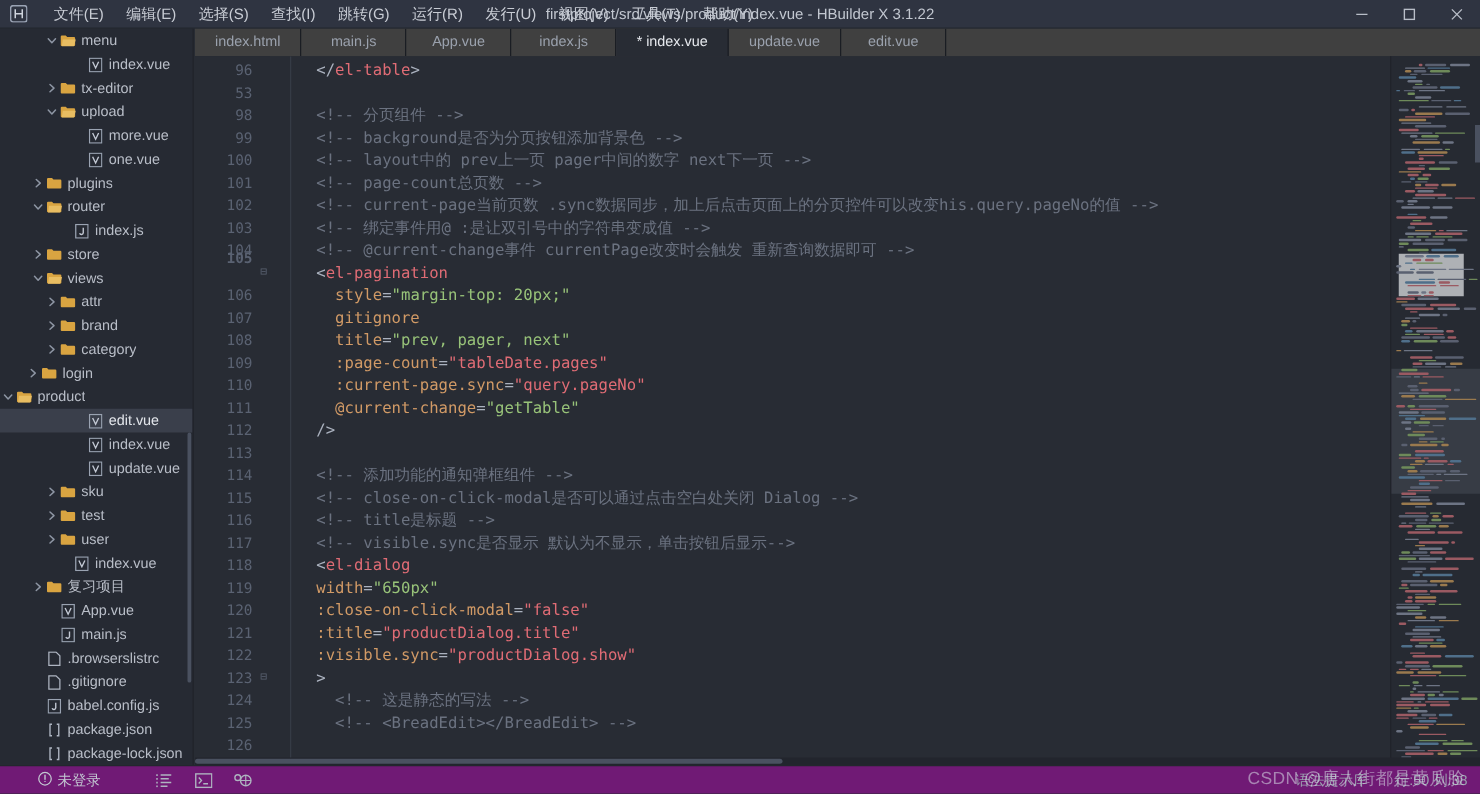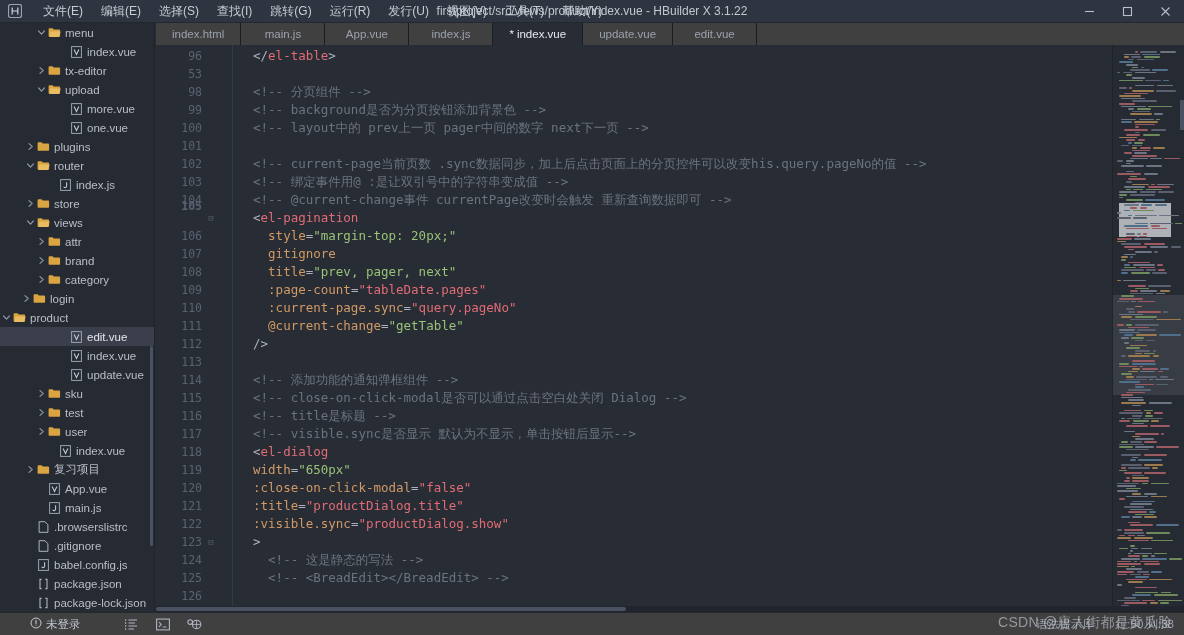--- a/index.html
+++ b/index.html
@@ -73,21 +73,21 @@
     position: absolute; right: 0; top: 23px; width: 4px; height: 589px;
   }
   #sidebar-scroll-thumb {
     position: absolute; right: 1px; top: 300px; width: 3px; height: 200px;
     background: #4a5160; border-radius: 2px;
   }
 
   
   #statusbar {
     position: absolute; bottom: 0; left: 0; width: 1184px; height: 23px;
-    background: #404040; display: flex; align-items: center;
+    background: #701a75; display: flex; align-items: center;
     border-top: 1px solid #23272e;
   }
   #status-left { display: flex; align-items: center; padding-left: 30px; gap: 6px; }
   #login-status { color: #c3c8d2; font-size: 11.5px; display: flex; align-items: center; gap: 4px; }
   #status-icons { display: flex; align-items: center; gap: 16px; margin-left: 36px; }
   .sbicon { width: 16px; height: 16px; display: flex; align-items: center; justify-content: center; cursor: default; }
   .sbicon svg { display: block; }
   #status-right {
     position: absolute; right: 10px; display: flex; align-items: center;
     gap: 22px; color: #9ba2b0; font-size: 11.5px;
@@ -660,20 +660,21 @@
       <div class="gline" style="top: 524px;">125</div>
       <div class="gline" style="top: 542px;">126</div>
     </div>
   <div id="gutter-divider"></div>
   <div id="codearea">
       <div class="cline" style="top: 2px; left: 15.04px;"><span class="t-punct">&lt;/</span><span class="t-tag">el-table</span><span class="t-punct">&gt;</span></div>
       <div class="cline" style="top: 20px; left: 0px;"></div>
       <div class="cline" style="top: 38px; left: 15.04px;"><span class="t-comment">&lt;!-- 分页组件 --&gt;</span></div>
       <div class="cline" style="top: 56px; left: 15.04px;"><span class="t-comment">&lt;!-- background是否为分页按钮添加背景色 --&gt;</span></div>
       <div class="cline" style="top: 74px; left: 15.04px;"><span class="t-comment">&lt;!-- layout中的 prev上一页 pager中间的数字 next下一页 --&gt;</span></div>
+      <div class="cline" style="top: 92px; left: 15.04px;"><span class="t-comment">&lt;!-- page-count总页数 --&gt;</span></div>
       <div class="cline" style="top: 110px; left: 15.04px;"><span class="t-comment">&lt;!-- current-page当前页数 .sync数据同步，加上后点击页面上的分页控件可以改变his.query.pageNo的值 --&gt;</span></div>
       <div class="cline" style="top: 146px; left: 15.04px;"><span class="t-comment">&lt;!-- @current-change事件 currentPage改变时会触发 重新查询数据即可 --&gt;</span></div>
       <div class="cline" style="top: 128px; left: 15.04px;"><span class="t-comment">&lt;!-- 绑定事件用@ :是让双引号中的字符串变成值 --&gt;</span></div>
       <div class="cline" style="top: 164px; left: 15.04px;"><span class="t-punct">&lt;</span><span class="t-tag">el-pagination</span></div>
       <div class="cline" style="top: 182px; left: 30.08px;"><span class="t-attr">style</span><span class="t-punct">=</span><span class="t-string">"margin-top: 20px;"</span></div>
       <div class="cline" style="top: 200px; left: 30.08px;"><span class="t-attr">gitignore</span></div>
       <div class="cline" style="top: 218px; left: 30.08px;"><span class="t-attr">title</span><span class="t-punct">=</span><span class="t-string">"prev, pager, next"</span></div>
       <div class="cline" style="top: 236px; left: 30.08px;"><span class="t-attr">:page-count</span><span class="t-punct">=</span><span class="t-expr">"tableDate.pages"</span></div>
       <div class="cline" style="top: 254px; left: 30.08px;"><span class="t-attr">:current-page.sync</span><span class="t-punct">=</span><span class="t-expr">"query.pageNo"</span></div>
       <div class="cline" style="top: 272px; left: 30.08px;"><span class="t-attr">@current-change</span><span class="t-punct">=</span><span class="t-string">"getTable"</span></div>

